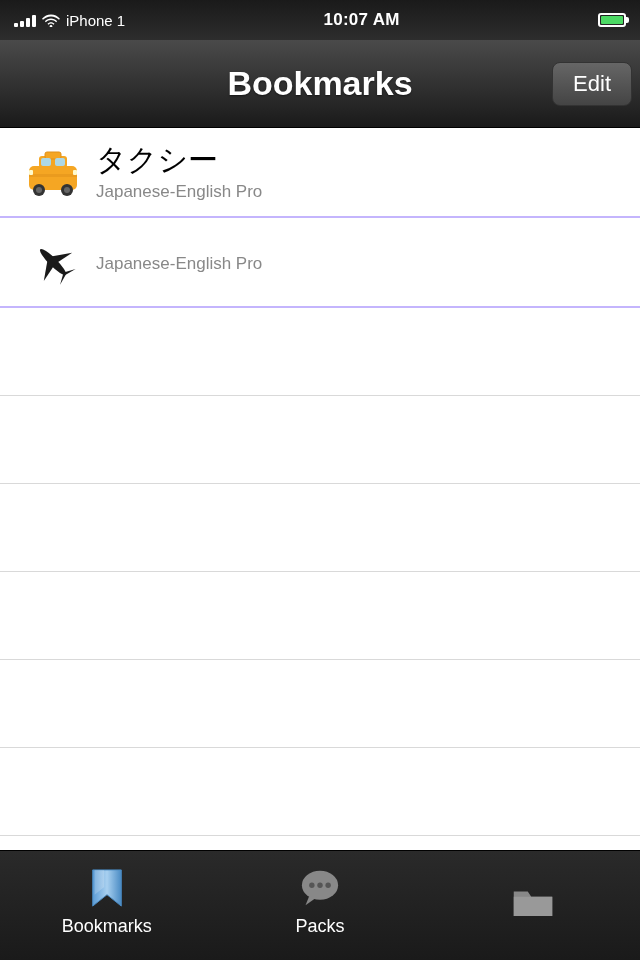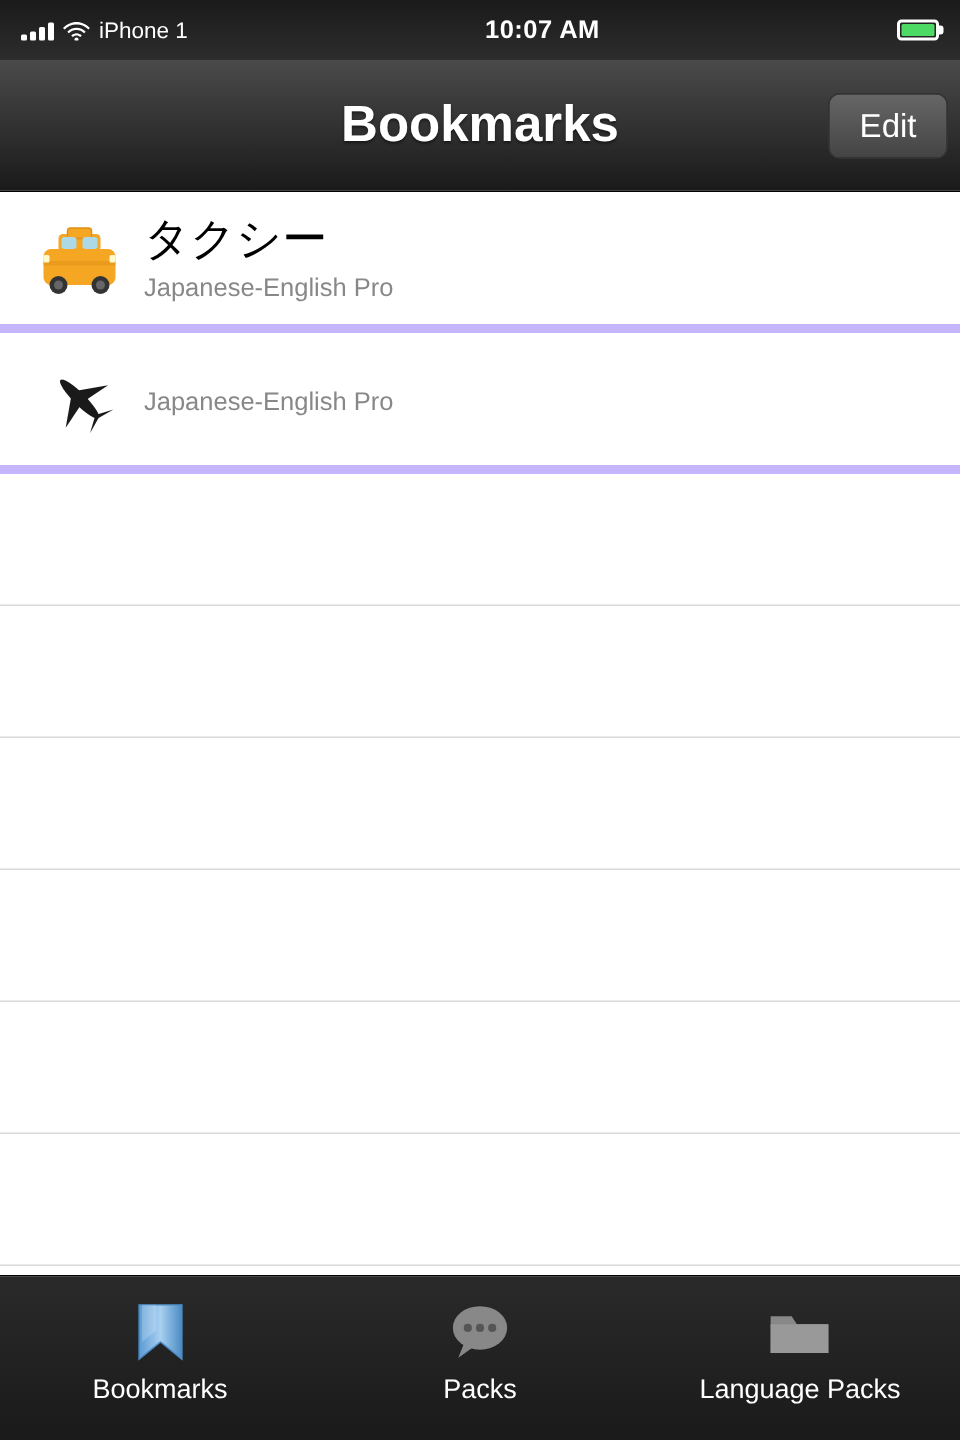--- a/index.html
+++ b/index.html
@@ -132,21 +132,21 @@
     
     #bookmark-list {
       width: 640px;
       background: #fff;
     }
 
     .list-item {
       display: flex;
       align-items: center;
       padding: 14px 20px;
-      border-bottom: 6px solid #c4b5fd;
+      border-bottom: 2px solid #c4b5fd;
       background: #fff;
       cursor: pointer;
       min-height: 90px;
     }
 
     .list-item-icon {
       width: 66px;
       height: 60px;
       display: flex;
       align-items: center;
@@ -363,17 +363,16 @@
   </div>
 
   <div class="tab-item">
     <div class="tab-icon">
       <svg width="42" height="36" viewBox="0 0 48 40" xmlns="http://www.w3.org/2000/svg">
 
         <path d="M2,10 L2,36 L46,36 L46,14 L22,14 L18,8 L2,8 Z" fill="#888"></path>
         <path d="M2,14 L46,14 L46,36 L2,36 Z" fill="#999"></path>
       </svg>
     </div>
-    <span class="tab-label">Language Packs</span>
   </div>
 
 
 </div>
 
 </body></html>

